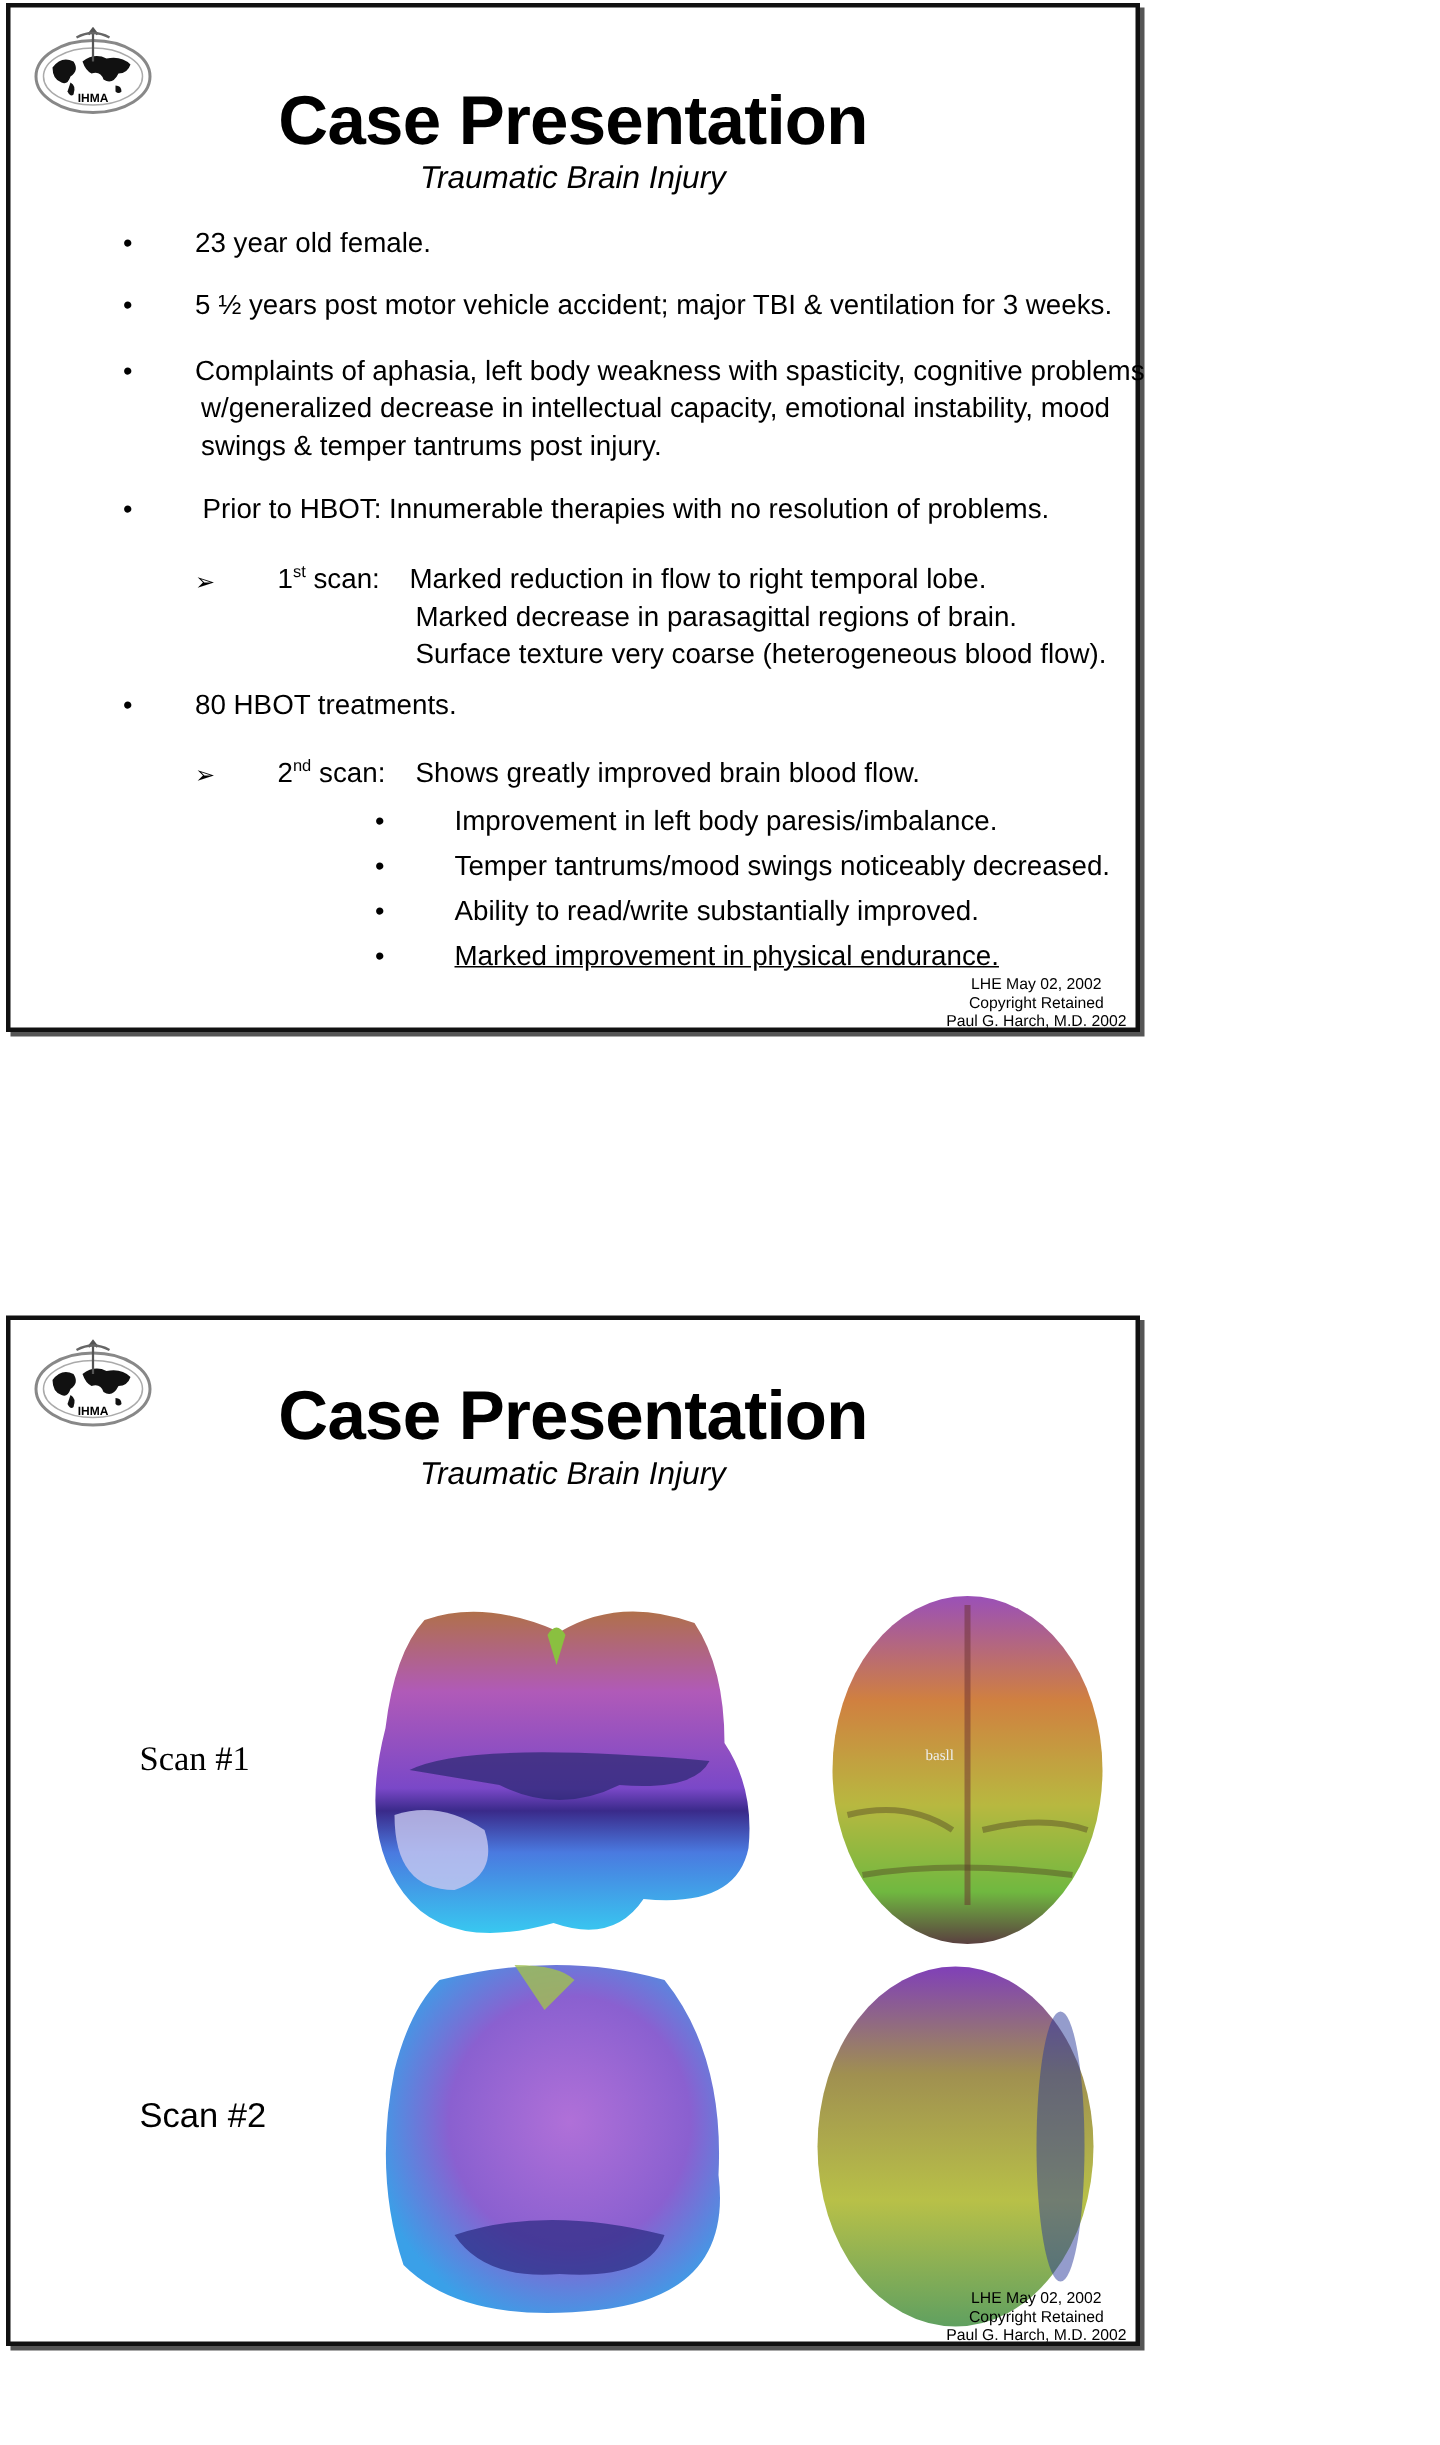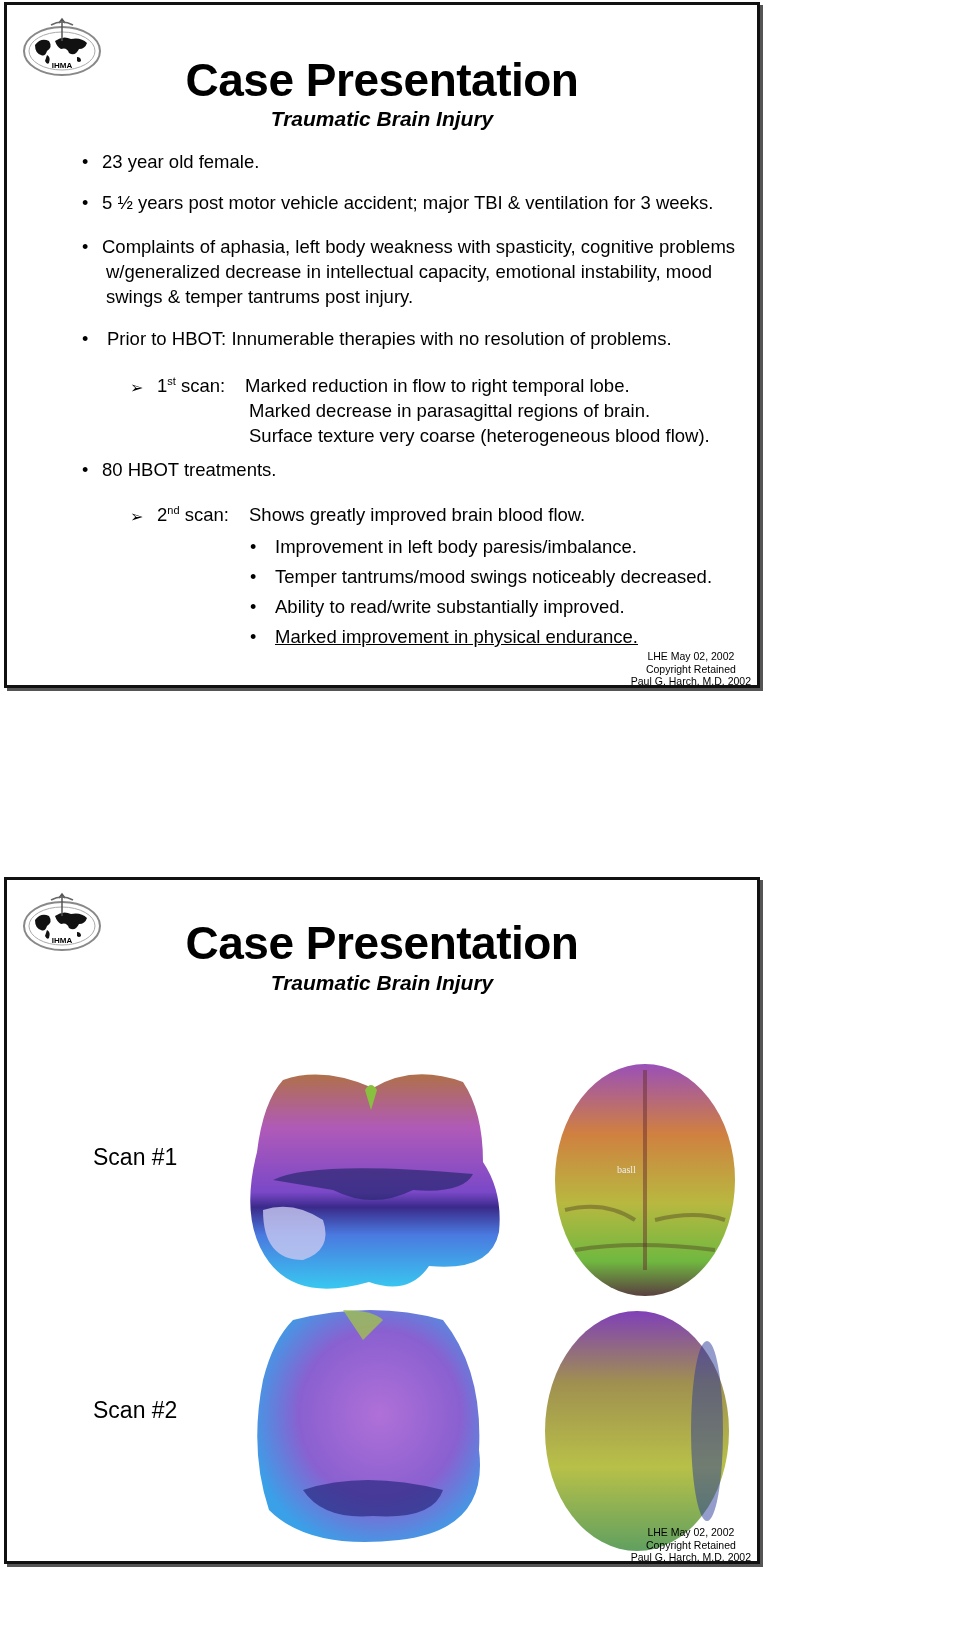--- a/index.html
+++ b/index.html
@@ -2,22 +2,22 @@
 <html><head>
 <meta charset="utf-8">
 <style>
   html, body { margin:0; padding:0; background:#ffffff; }
   body { width:960px; height:1630px; position:relative; font-family:"Liberation Sans", sans-serif; color:#000; overflow:hidden; }
   .slide { position:absolute; left:4px; width:756px; border:3px solid #111; background:#fff; box-shadow:3px 3px 0 #555; box-sizing:border-box; }
   #slide1 { top:2px; height:686px; }
   #slide2 { top:877px; height:687px; }
   .logo { position:absolute; left:14px; top:12px; width:82px; height:62px; }
   .title { position:absolute; left:0; right:0; text-align:center; font-weight:bold; font-size:46px; letter-spacing:-0.5px; }
-  .subtitle { position:absolute; left:0; right:0; text-align:center; font-weight:bold; font-style:italic; font-size:21px; }
-  .txt { position:absolute; font-size:18.5px; white-space:nowrap; }
+  .subtitle { position:absolute; left:0; right:0; text-align:center; font-weight:normal; font-style:italic; font-size:21px; }
+  .txt { position:absolute; font-size:18.5px; white-space:nowrap;margin-left:28px; }
   .bullet { position:absolute; font-size:18px; }
   .arrow { position:absolute; font-size:16px; }
   sup { font-size:11px; vertical-align:super; line-height:0; }
   .footer { position:absolute; right:6px; font-size:10.5px; line-height:12.5px; text-align:center; }
   .scan-label { position:absolute; font-size:23px; }
   .brain { position:absolute; }
 </style>
 </head>
 <body>
 
@@ -89,21 +89,21 @@
     <path d="M26 38 q4 2 2 8 q-2 2 -4 -2z" fill="#111"></path>
     <path d="M56 40 q4 0 4 4 q-2 2 -4 0z" fill="#111"></path>
     <path d="M38 6 l3 -4 l3 4 M41 2 v22" stroke="#555" stroke-width="1.5" fill="none"></path>
     <path d="M30 8 q11 -6 22 0" stroke="#666" stroke-width="1.5" fill="none"></path>
     <text x="41" y="51" font-size="8" font-weight="bold" text-anchor="middle" font-family="Liberation Sans, sans-serif">IHMA</text>
   </svg>
 
   <div class="title" style="top:36px;">Case Presentation</div>
   <div class="subtitle" style="top:91px;">Traumatic Brain Injury</div>
 
-  <div class="scan-label" style="left:86px;top:264px;">Scan #1</div>
+  <div class="scan-label" style="left:86px;top:280px;font-family:Liberation Serif, serif;">Scan #1</div>
   <div class="scan-label" style="left:86px;top:517px;">Scan #2</div>
 
   <svg class="brain" style="left:236px;top:180px;" width="260" height="230" viewBox="0 0 260 230">
     <defs>
       <linearGradient id="g1" x1="0" y1="0" x2="0" y2="1">
         <stop offset="0" stop-color="#b0704a"></stop>
         <stop offset="0.25" stop-color="#b05ab8"></stop>
         <stop offset="0.55" stop-color="#7a48c8"></stop>
         <stop offset="0.62" stop-color="#3a2a8a"></stop>
         <stop offset="0.75" stop-color="#4a7ae0"></stop>

